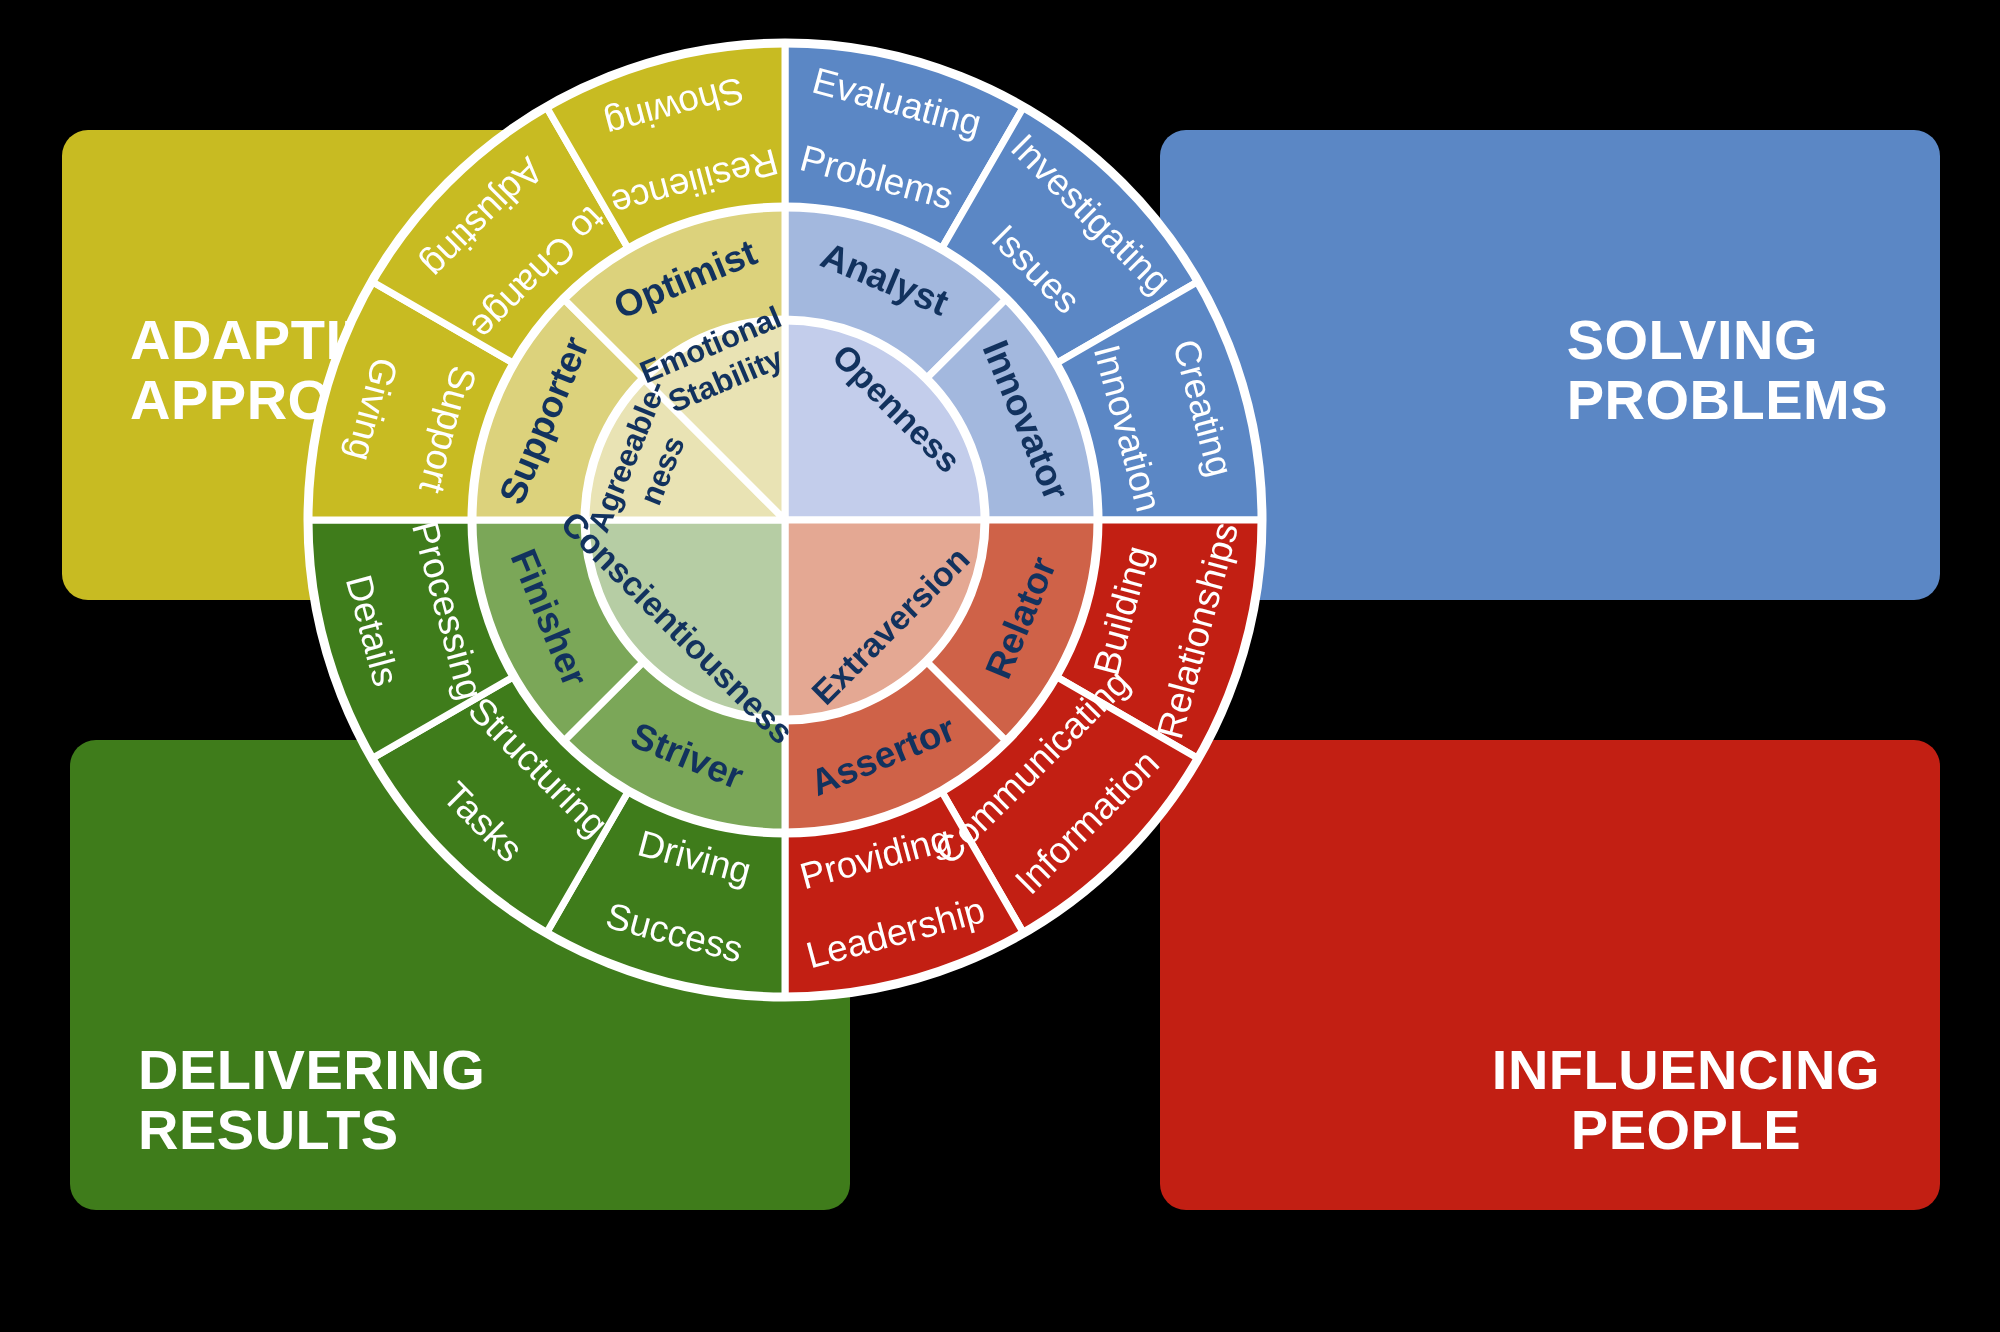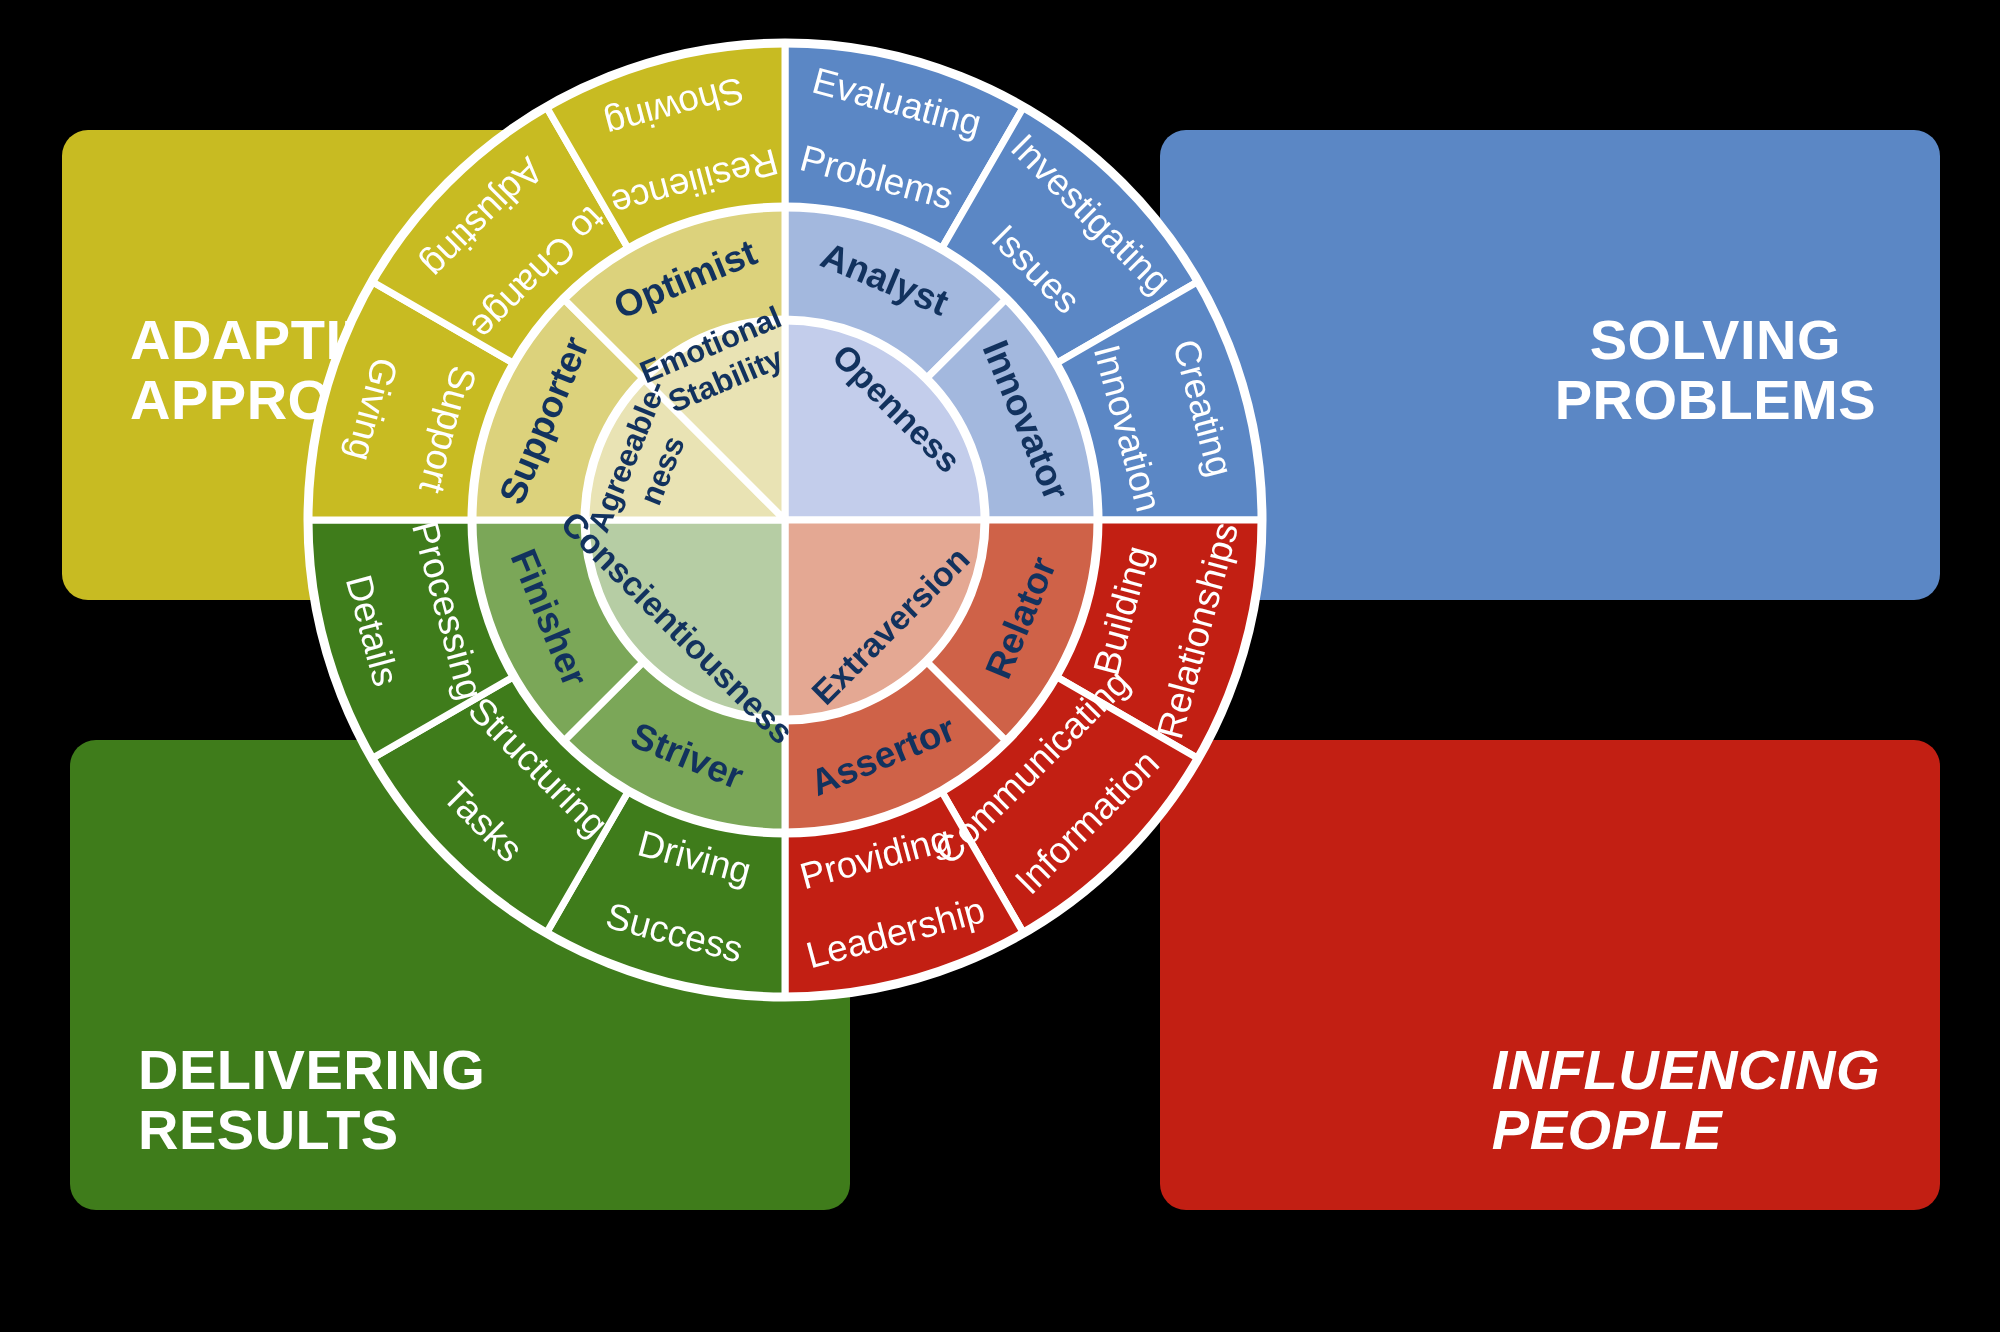--- a/index.html
+++ b/index.html
@@ -6,25 +6,25 @@
   html,body{margin:0;padding:0;background:#000;}
   body{width:2000px;height:1332px;overflow:hidden;
        font-family:"Liberation Sans","DejaVu Sans",sans-serif;}
   #stage{position:relative;width:2000px;height:1332px;background:#000;}
   .quad-box{position:absolute;border-radius:26px;display:flex;}
   .quad-label{color:#fff;font-weight:bold;font-size:56px;line-height:1.08;
               letter-spacing:.5px;white-space:pre-line;}
   #q-adapting{left:62px;top:130px;width:780px;height:470px;}
   #q-adapting .quad-label{position:absolute;left:68px;top:180px;}
   #q-solving{left:1160px;top:130px;width:780px;height:470px;}
-  #q-solving .quad-label{position:absolute;right:64px;top:180px;text-align:center;}
+  #q-solving .quad-label{position:absolute;right:52px;top:180px;text-align:left;}
   #q-delivering{left:70px;top:740px;width:780px;height:470px;}
   #q-delivering .quad-label{position:absolute;left:68px;top:300px;}
   #q-influencing{left:1160px;top:740px;width:780px;height:470px;}
-  #q-influencing .quad-label{position:absolute;right:60px;top:300px;text-align:left;font-style:italic;}
+  #q-influencing .quad-label{position:absolute;right:60px;top:300px;text-align:center;}
   #wheel{position:absolute;left:0;top:0;width:2000px;height:1332px;}
   .seg{stroke:#ffffff;stroke-width:7;stroke-linejoin:round;}
   .ringline{fill:none;stroke:#ffffff;stroke-width:9;}
   .lbl-outer{fill:#ffffff;font-size:37px;font-weight:normal;}
   .lbl-mid{fill:#12325e;font-size:37px;font-weight:bold;}
   .lbl-inner{fill:#12325e;font-size:34px;font-weight:bold;}
   .lbl-inner-sm{fill:#12325e;font-size:31px;font-weight:bold;}
 </style>
 </head>
 <body>

